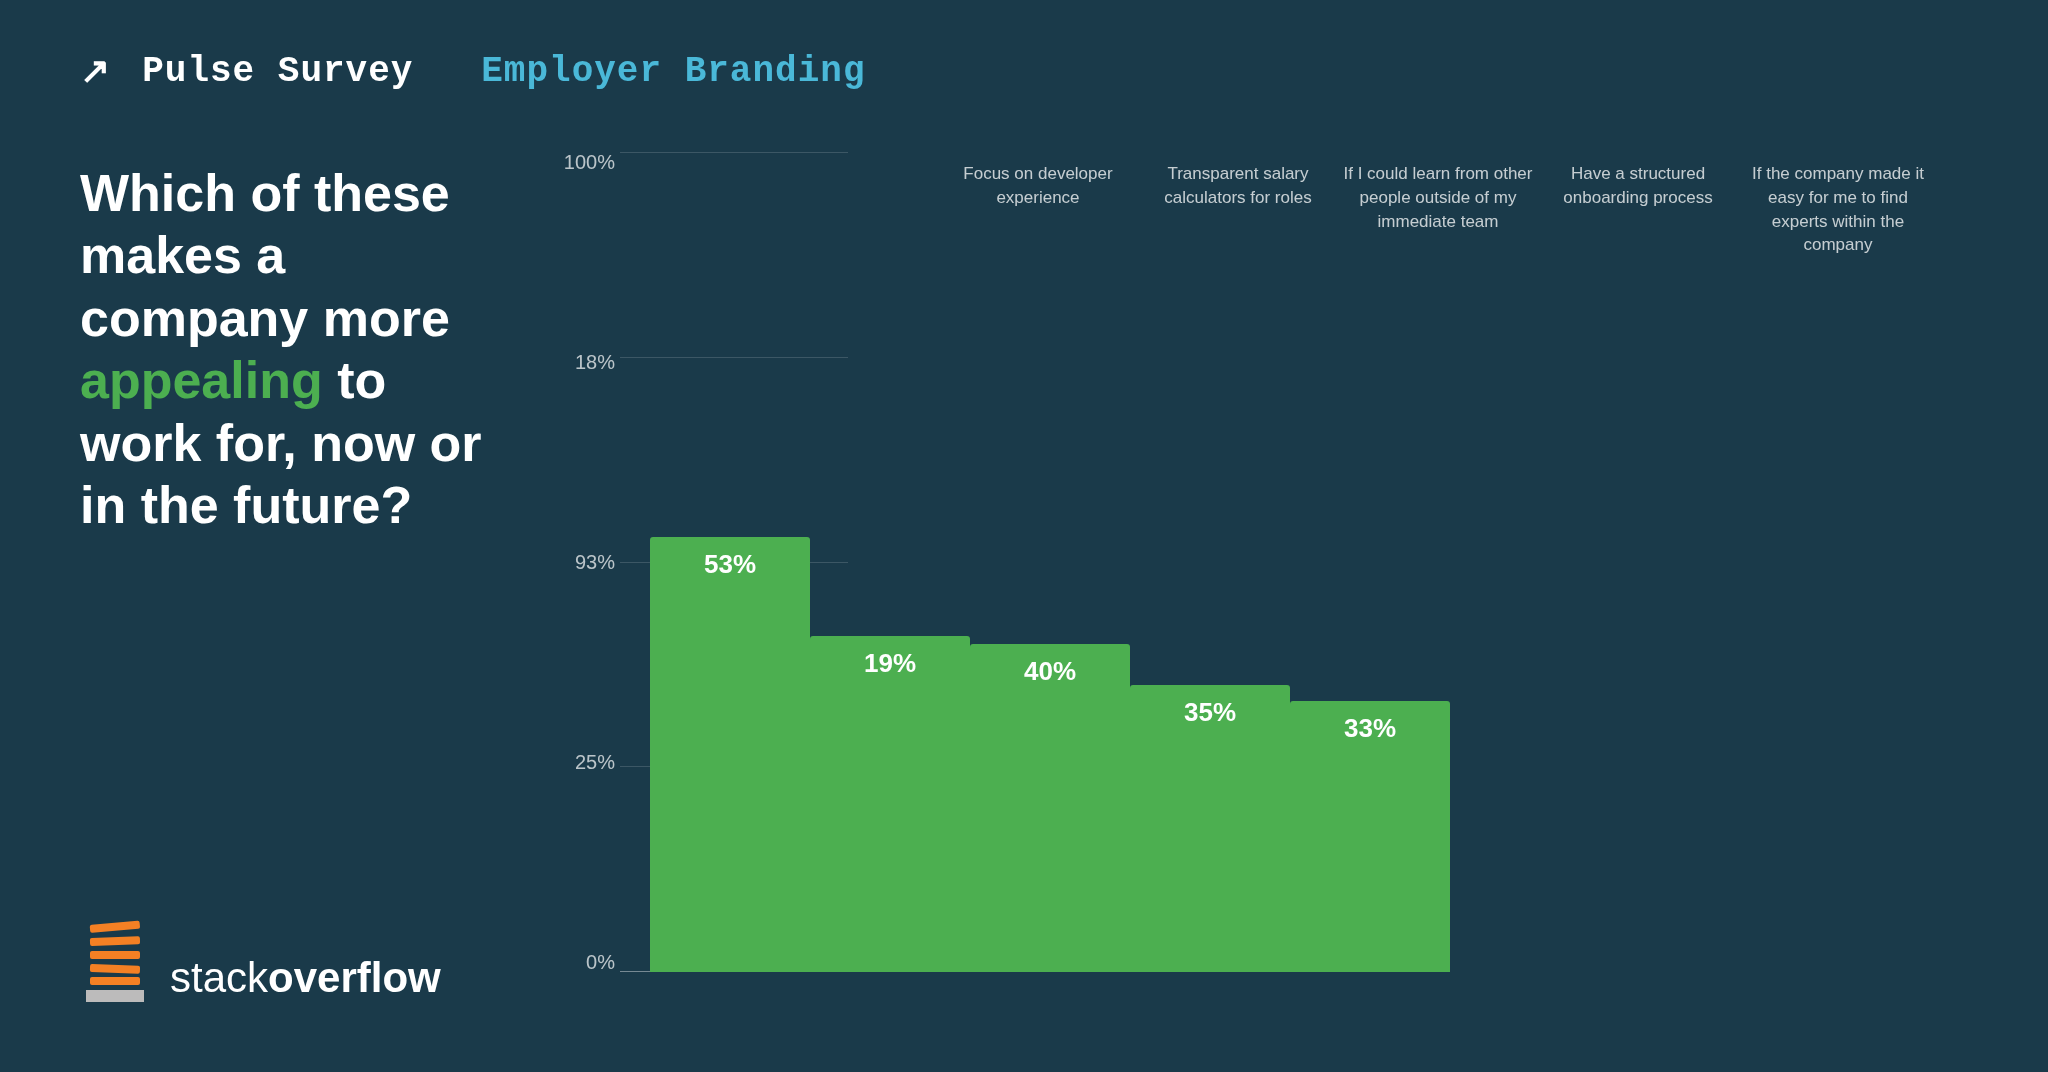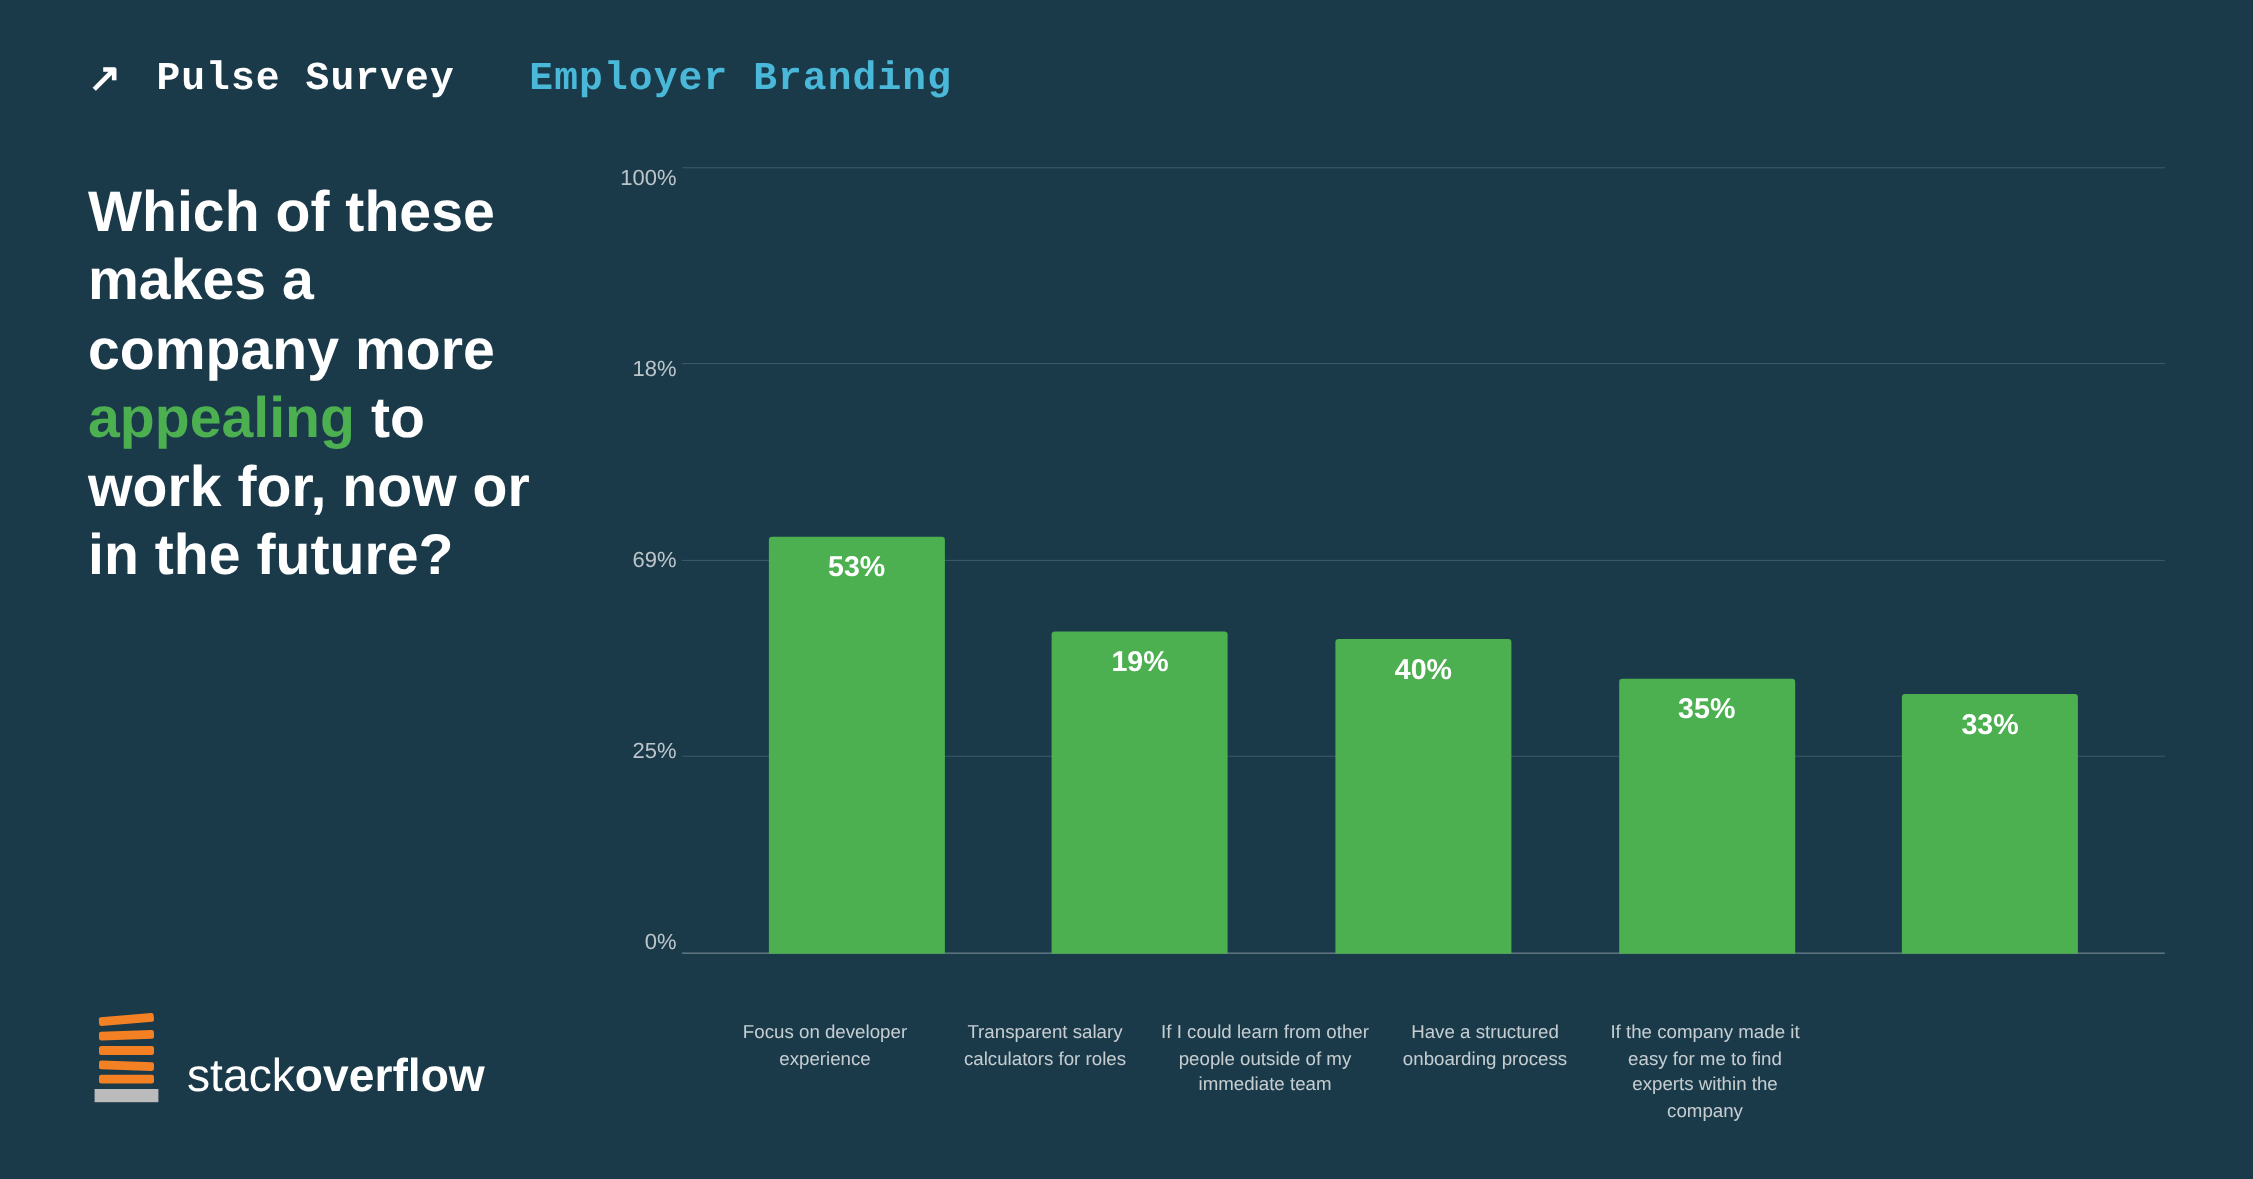--- a/index.html
+++ b/index.html
@@ -279,28 +279,28 @@
           </div>
           <div class="base-box"></div>
         </div>
         <div class="so-logo-text">
           <span>stack</span><strong>overflow</strong>
         </div>
       </div>
     </div>
 
     <div class="chart-area">
-      <div style="position: relative; flex: 1; display: flex; flex-direction: column;">
+      <div style="position: relative; flex: 1; display: flex; flex-direction: row;">
 
         <div style="position: relative; flex: 1; min-height: 0;">
 
           <div class="y-labels">
             <span class="y-label">100%</span>
             <span class="y-label">18%</span>
-            <span class="y-label">69%</span>
+            <span class="y-label">93%</span>
             <span class="y-label">25%</span>
             <span class="y-label">0%</span>
           </div>
 
           <div class="y-axis-lines">
             <div class="y-line"></div>
             <div class="y-line"></div>
             <div class="y-line"></div>
             <div class="y-line"></div>
             <div class="y-line"></div>

